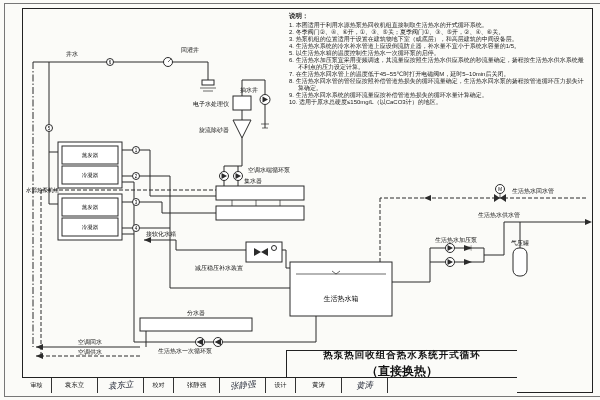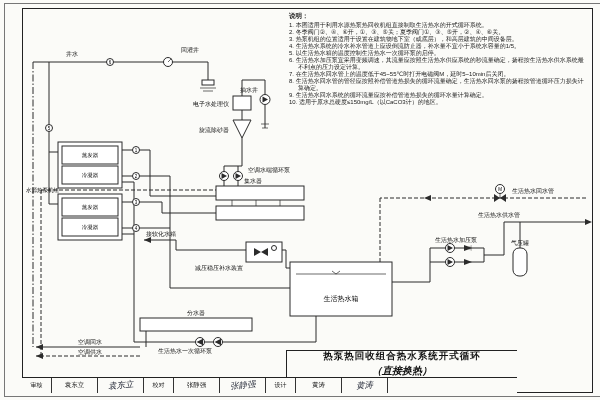--- a/index.html
+++ b/index.html
@@ -21,21 +21,21 @@
   .t7{font-size:7px;}
   .mid{text-anchor:middle;}
   .end{text-anchor:end;}
   
   .notes{position:absolute;left:289px;top:12px;width:297px;color:#1a1a1a;}
   .notes-heading{font-size:6.5px;font-weight:bold;margin-bottom:1px;}
   .note-item{font-size:6px;line-height:7px;padding-left:9px;text-indent:-9px;}
   
   .titlecell{position:absolute;left:286px;top:350px;width:231px;height:27px;border-top:1px solid #222;border-left:1px solid #222;box-sizing:border-box;display:flex;flex-direction:column;align-items:center;justify-content:center;background:#fbfbf8;}
   .title-main{font-size:9.5px;font-weight:bold;letter-spacing:1px;color:#111;}
-  .title-sub{font-size:10px;font-weight:bold;color:#111;margin-top:1px;font-style:italic;}
+  .title-sub{font-size:12px;font-weight:bold;color:#111;margin-top:1px;}
   .tbright{position:absolute;left:517px;top:350px;width:76px;height:43px;border-top:1px solid #222;border-left:1px solid #222;box-sizing:border-box;background:#fbfbf8;}
   .tbr-row{display:flex;align-items:center;box-sizing:border-box;}
   .tbr-row1{height:27px;border-bottom:1px solid #222;}
   .tbr-row2{height:15px;}
   .tbr-lab{width:26px;font-size:5.5px;color:#222;text-align:center;border-right:1px solid #222;align-self:stretch;display:flex;align-items:center;justify-content:center;}
   .tbr-val{flex:1;text-align:center;font-weight:bold;color:#111;}
   .atlas-no{font-size:9px;font-family:"Liberation Serif","DejaVu Serif",serif;}
   .page-no{font-size:8px;}
   .sigrow{position:absolute;left:22px;top:377px;width:495px;height:16px;border-top:1px solid #222;box-sizing:border-box;display:flex;align-items:center;background:#fbfbf8;}
   .cell{height:100%;display:flex;align-items:center;justify-content:center;border-right:1px solid #333;box-sizing:border-box;}

